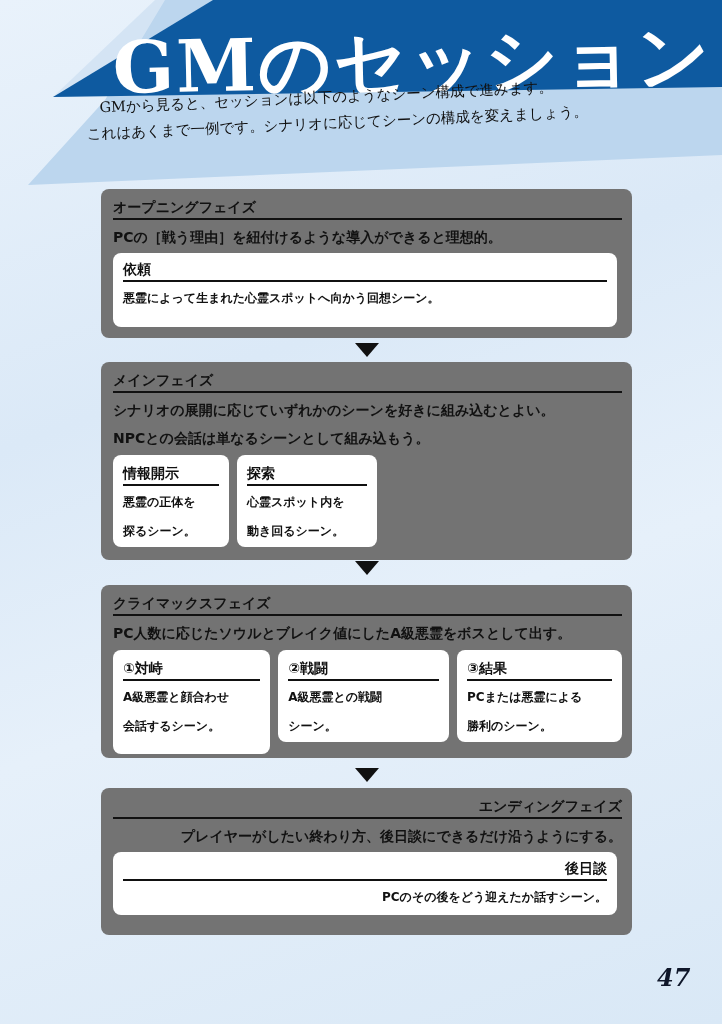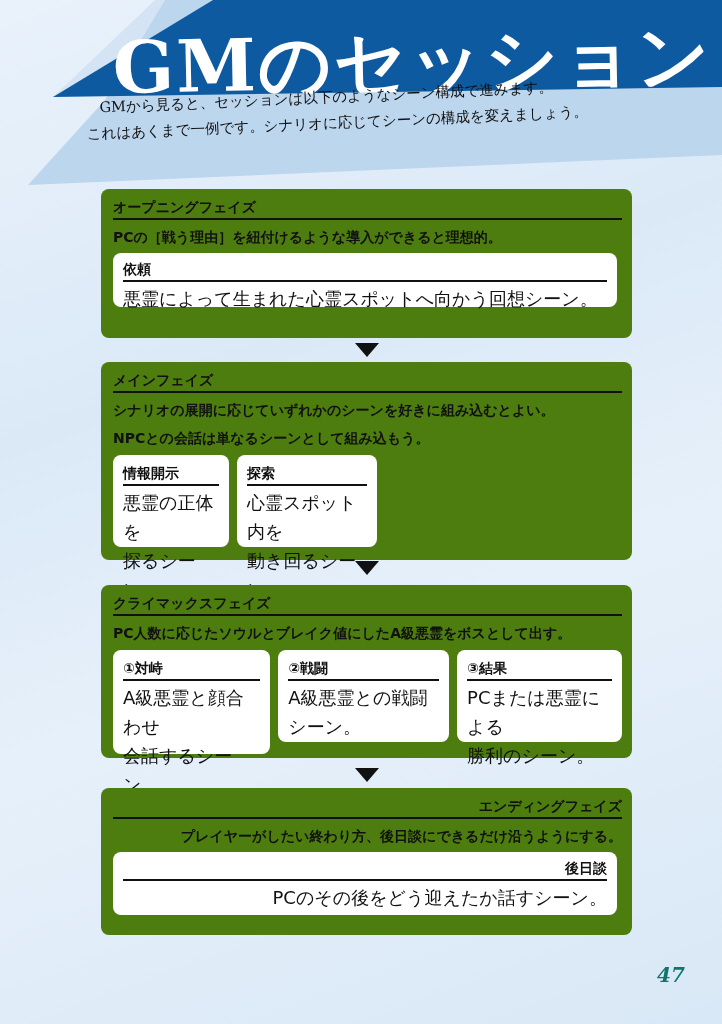--- a/index.html
+++ b/index.html
@@ -36,71 +36,71 @@
   .intro {
     position:absolute; left:85px; top:95px;
     font-family:"DejaVu Serif", serif; font-size:14.5px; line-height:26px;
     color:#111; transform: rotate(-2.6deg); transform-origin:left top;
     white-space:nowrap;
   }
   .intro .l1 { padding-left:14px; }
 
   .phase {
     position:absolute; left:101px; width:531px;
-    background:#4d7c0f;
+    background:#737373;
     border-radius:8px;
     box-sizing:border-box;
     padding:8px 10px 10px 12px;
   }
   .phase-title {
     font-size:14px; font-weight:bold; line-height:20px;
     border-bottom:2px solid #111; padding-bottom:1px; margin-right:0;
   }
   .phase-desc {
     font-size:14px; font-weight:bold; line-height:28px; margin-top:3px;
   }
   .scenes { display:flex; gap:8px; margin-top:4px; }
   .scene {
     background:#fff; border-radius:8px; box-sizing:border-box;
     padding:8px 10px 8px 10px;
   }
   .scene-title {
     font-size:14px; font-weight:bold; line-height:20px;
     border-bottom:2px solid #111; padding-bottom:1px;
   }
-  .scene-desc { font-size:18px; line-height:29px; margin-top:2px; }
+  .scene-desc { font-size:12px; line-height:29px; margin-top:2px;font-weight:bold; }
 
   .arrow {
     position:absolute; left:355px; width:0; height:0;
     border-left:12px solid transparent; border-right:12px solid transparent;
     border-top:14px solid #111;
   }
   .page-num {
     position:absolute; left:657px; top:963px;
-    font-family:"DejaVu Serif", serif; font-size:20px; font-weight:bold;
-    color:#0f766e; font-style:italic;
+    font-family:"DejaVu Serif", serif; font-size:24px; font-weight:bold;
+    color:#0f172a; font-style:italic;
   }
 </style>
 </head>
 <body>
 
 <div class="sky-band"></div>
 <div class="light-strip"></div>
 <div class="banner"></div>
 <div class="title">GMのセッション</div>
 <div class="intro">
   <div class="l1">GMから見ると、セッションは以下のようなシーン構成で進みます。</div>
   <div>これはあくまで一例です。シナリオに応じてシーンの構成を変えましょう。</div>
 </div>
 
 <div class="phase" style="top:189px; height:149px;">
   <div class="phase-title">オープニングフェイズ</div>
   <div class="phase-desc">PCの［戦う理由］を紐付けるような導入ができると理想的。</div>
   <div class="scenes" style="margin-top:2px;">
-    <div class="scene" style="width:504px; height:54px; padding-top:6px;">
+    <div class="scene" style="width:504px; height:74px; padding-top:6px;">
       <div class="scene-title">依頼</div>
       <div class="scene-desc">悪霊によって生まれた心霊スポットへ向かう回想シーン。</div>
     </div>
   </div>
 </div>
 
 <div class="arrow" style="top:343px;"></div>
 
 <div class="phase" style="top:362px; height:198px;">
   <div class="phase-title">メインフェイズ</div>

